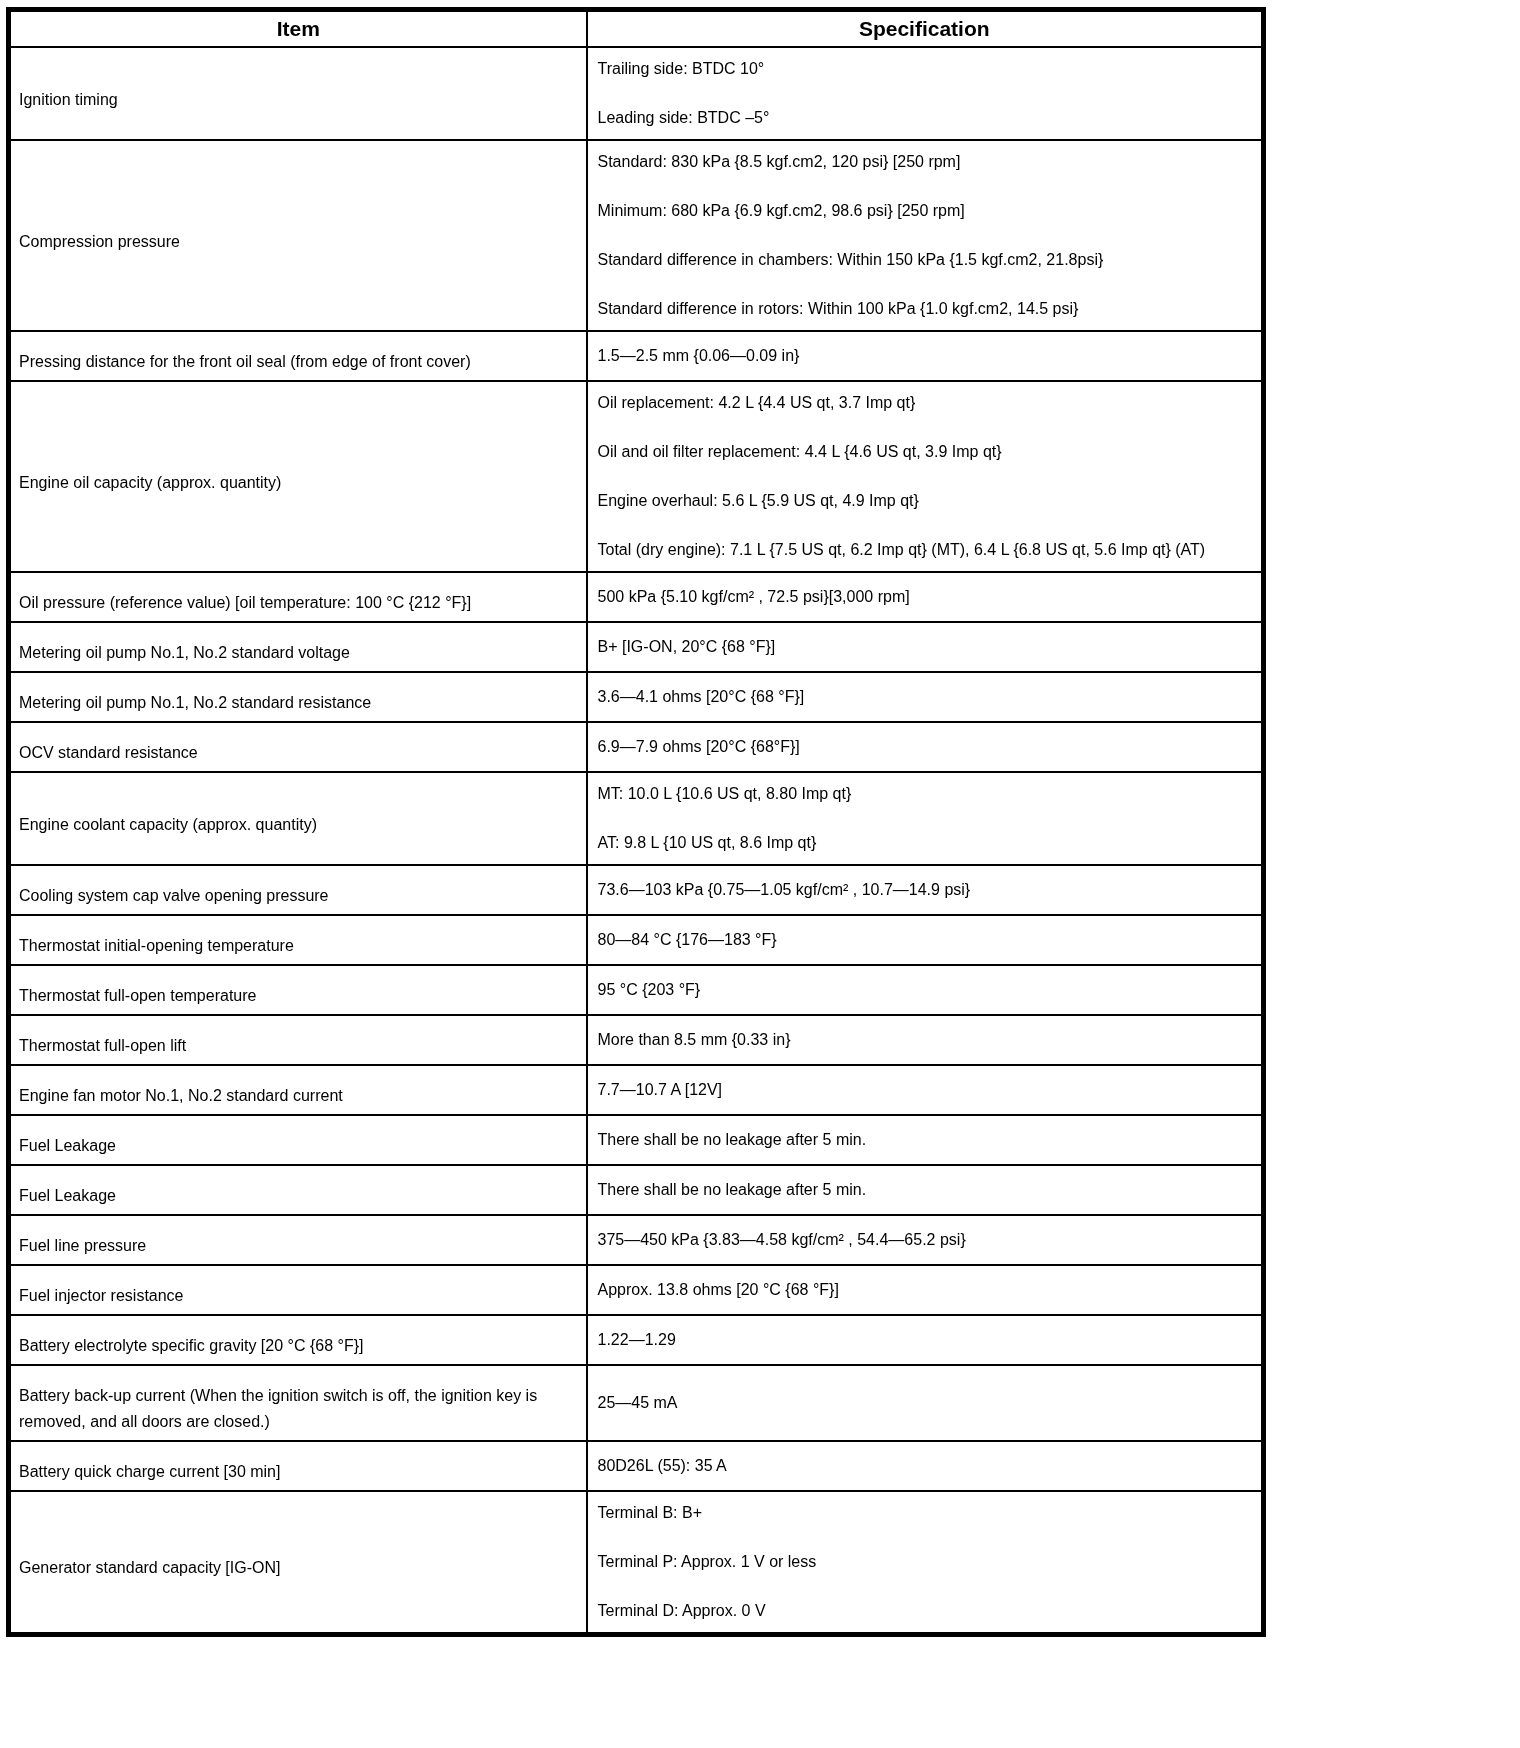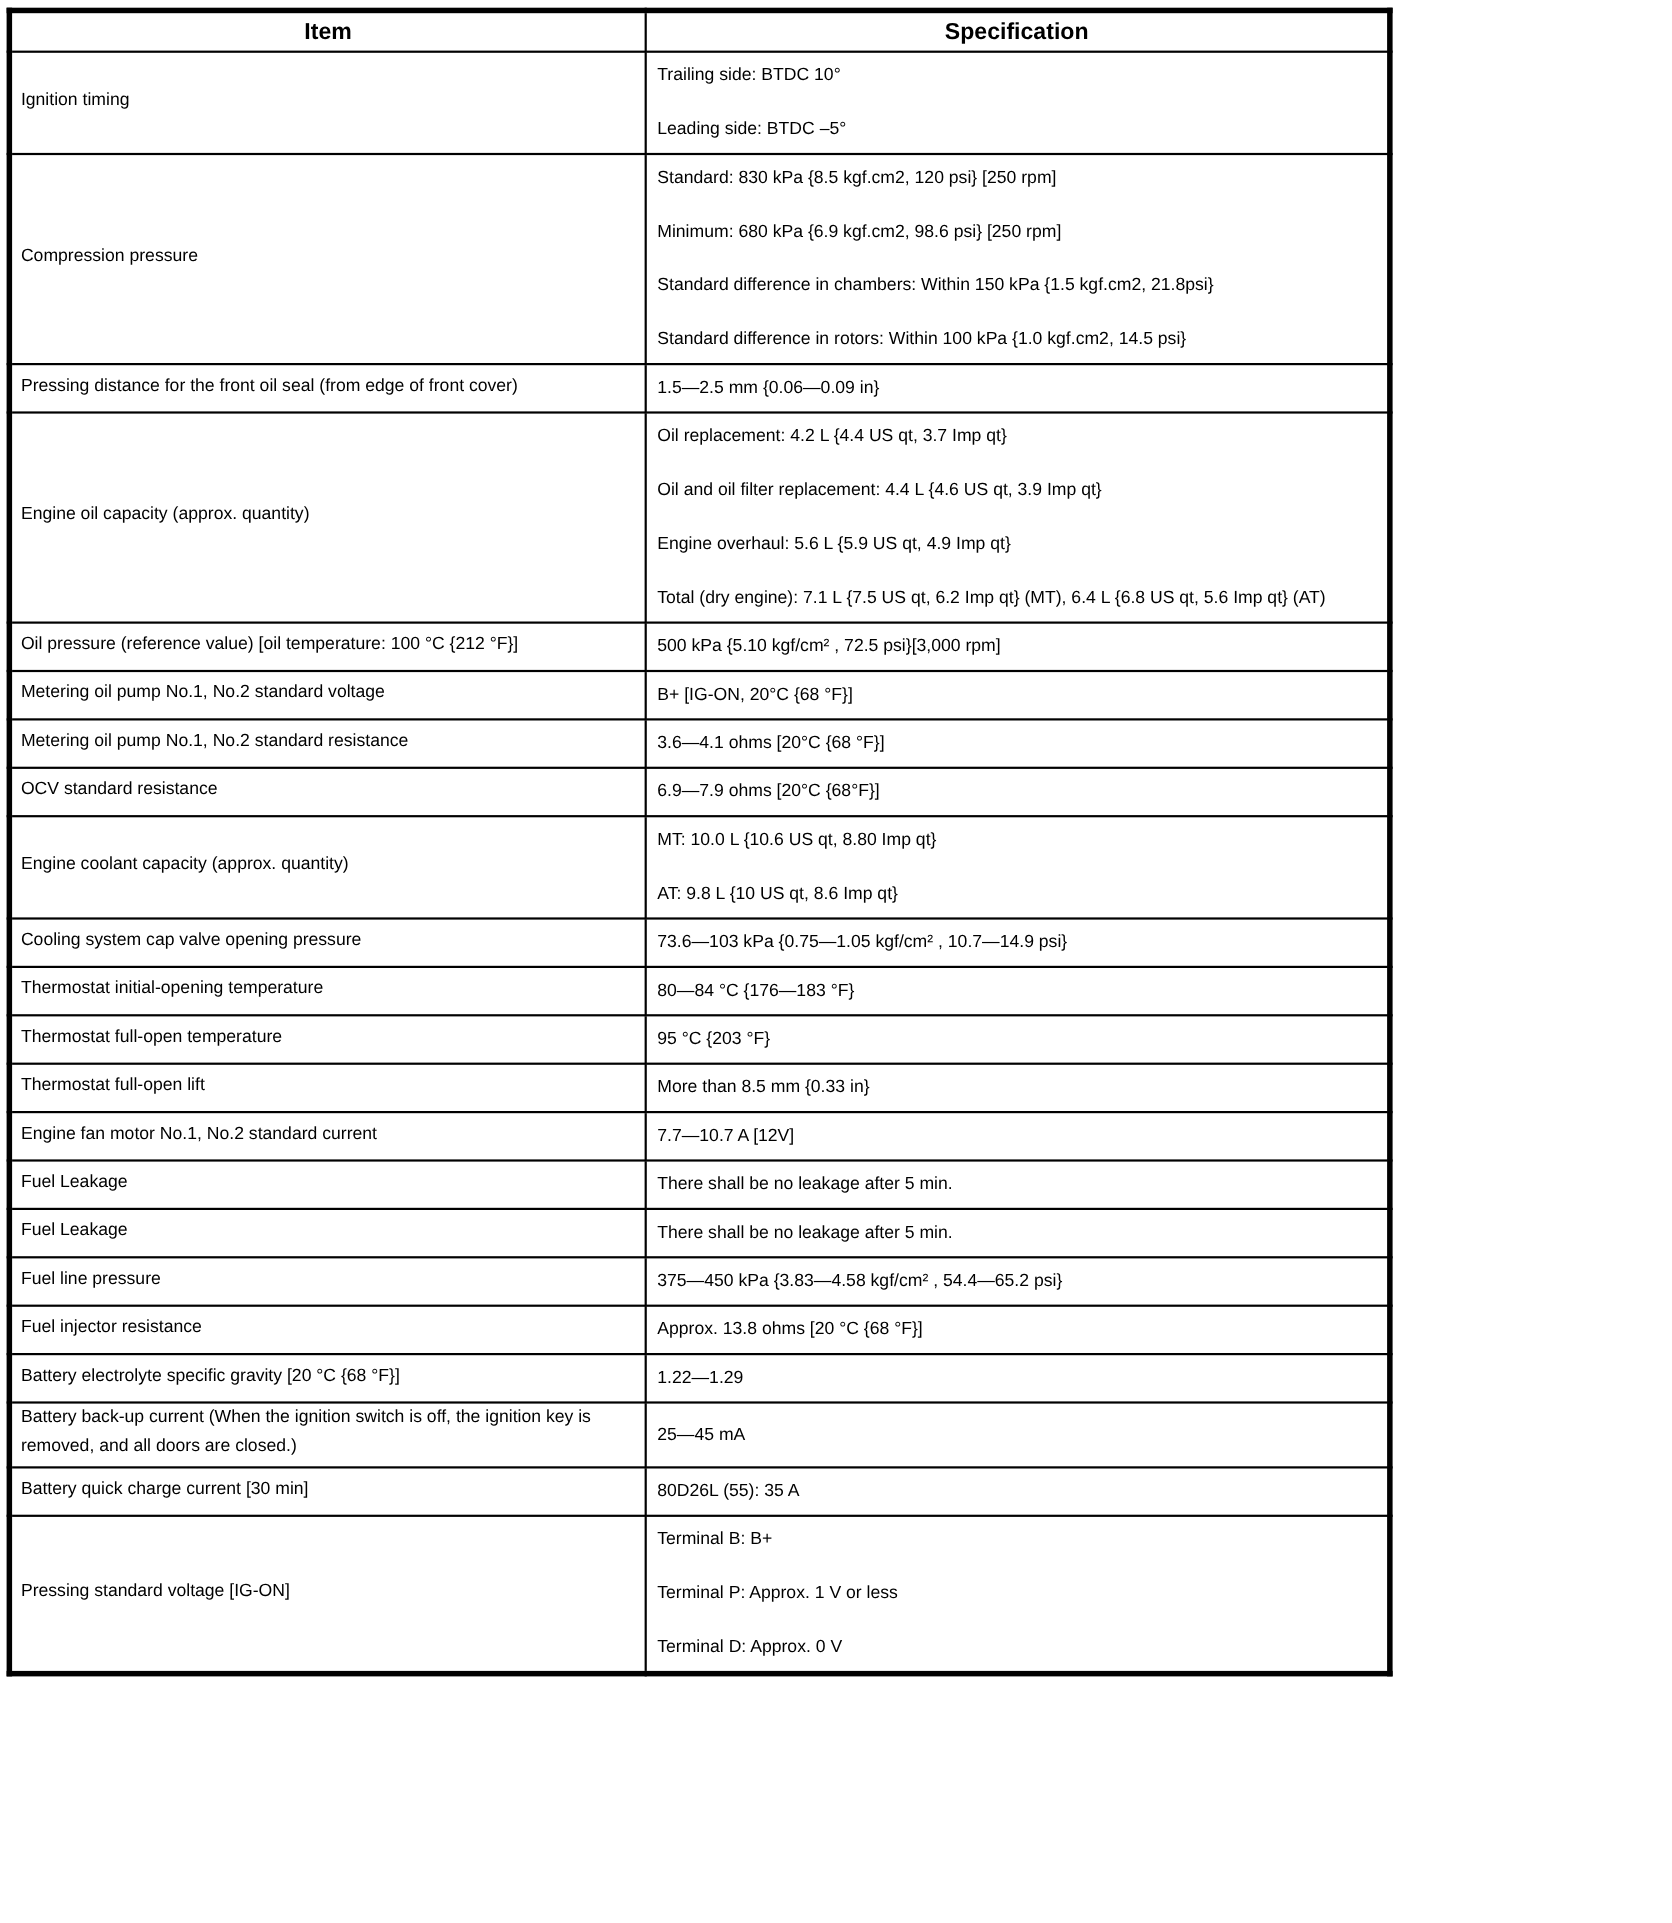--- a/index.html
+++ b/index.html
@@ -26,21 +26,21 @@
     line-height: 26px;
     word-wrap: break-word;
   }
   th {
     font-weight: bold;
     text-align: center;
     padding: 4px 6px;
     font-size: 21px;
   }
   td.cell-item {
-    padding: 0 4px 5px 8px;
+    padding: 17px 4px 5px 8px;
     vertical-align: middle;
   }
   td.cell-spec {
     padding: 8px 6px 8px 10px;
     vertical-align: middle;
   }
   .spec-line + .spec-line { margin-top: 23px; }
 </style>
 </head>
 <body>
@@ -186,21 +186,21 @@
             <div class="spec-line">25—45 mA</div>
           </td>
         </tr>
         <tr>
           <td class="cell-item">Battery quick charge current [30 min]</td>
           <td class="cell-spec">
             <div class="spec-line">80D26L (55): 35 A</div>
           </td>
         </tr>
         <tr>
-          <td class="cell-item">Pressing standard voltage [IG-ON]</td>
+          <td class="cell-item">Generator standard capacity [IG-ON]</td>
           <td class="cell-spec">
             <div class="spec-line">Terminal B: B+</div>
             <div class="spec-line">Terminal P: Approx. 1 V or less</div>
             <div class="spec-line">Terminal D: Approx. 0 V</div>
           </td>
         </tr>
       </tbody>
   </table>
 </div>
 

